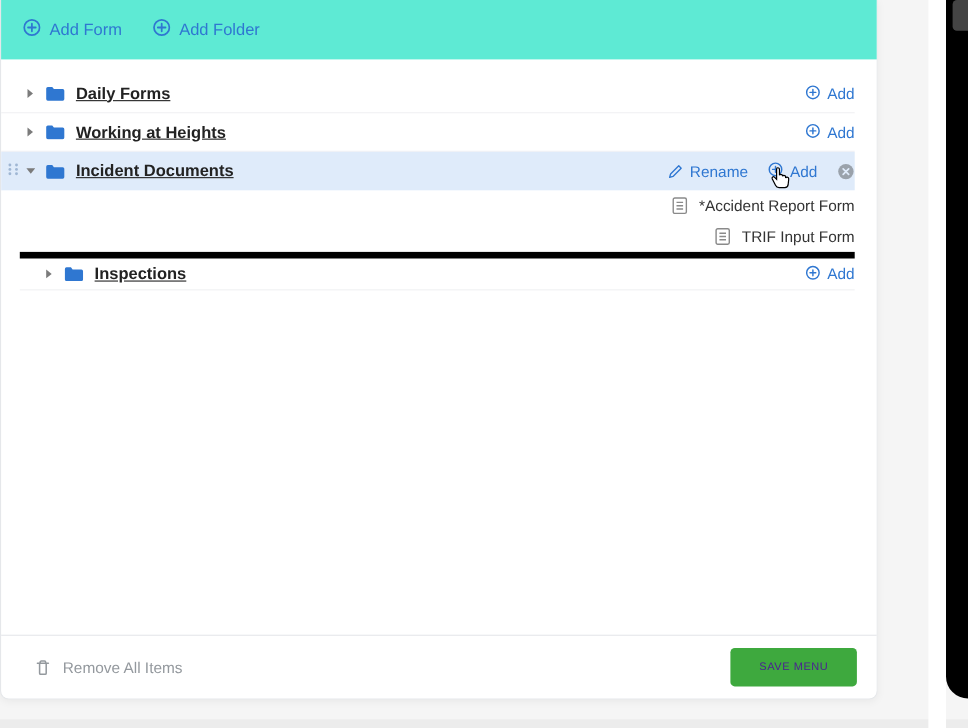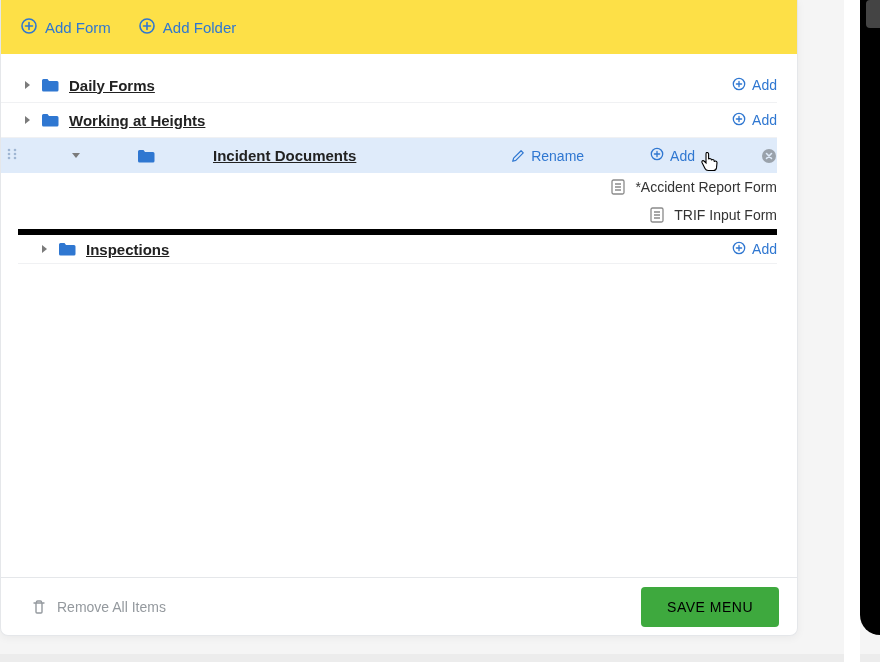--- a/index.html
+++ b/index.html
@@ -18,21 +18,21 @@
     border-radius: 0 0 8px 8px;
     display: flex;
     flex-direction: column;
     box-shadow: 0 2px 8px rgba(0,0,0,0.05);
   }
   
   .top-bar {
     display: flex;
     align-items: center;
     height: 54px;
-    background: #fde047;
+    background: #5eead4;
     padding: 0 20px;
     border-radius: 0;
   }
   .top-bar .action {
     display: flex;
     align-items: center;
     color: #2f77d1;
     font-size: 15px;
     margin-right: 28px;
     cursor: pointer;
@@ -65,21 +65,20 @@
   .row .label { font-size: 15px; color: #222; }
   .row.child .label { font-size: 14px; color: #333; }
   
   .row .add-link { display:flex; align-items:center; color:#2f77d1; font-size:14px; cursor:pointer; }
   .row .add-link .plus-circle-sm { margin-right:6px; }
   
   .row.selected {
     background: #dfebfa;
     padding-left: 4px;
     border-bottom: none;
-    gap: 48px;
   }
   .row.selected .drag-handle { margin-right: 2px; }
   .row.selected .chev { margin-left: 0; }
   
   .row.selected .rename-link {
     display:flex; align-items:center; color:#2f77d1; font-size:14px; margin-right: 18px; cursor:pointer;
   }
   .row.selected .rename-link svg { margin-right:6px; }
   .row.selected .delete-btn { margin-left: 18px; display:flex; cursor:pointer; }
   
@@ -90,24 +89,24 @@
     align-items: center;
     padding: 0 18px 0 30px;
   }
   .footer .remove-all {
     display:flex; align-items:center; color:#94999e; font-size:14px; cursor:pointer;
   }
   .footer .remove-all svg { margin-right:10px; }
   .footer .spacer { flex:1; }
   .footer .save-btn {
     background:#3ea93e;
-    color:#000000;
+    color:#4c1d95;
     font-weight:500;
     letter-spacing: 0.5px;
-    font-size:14px;
+    font-size:10px;
     border:none;
     border-radius:4px;
     padding: 12px 26px;
     cursor:pointer;
   }
   
   
   .device-edge {
     position:absolute;
     right:0; top:0;

